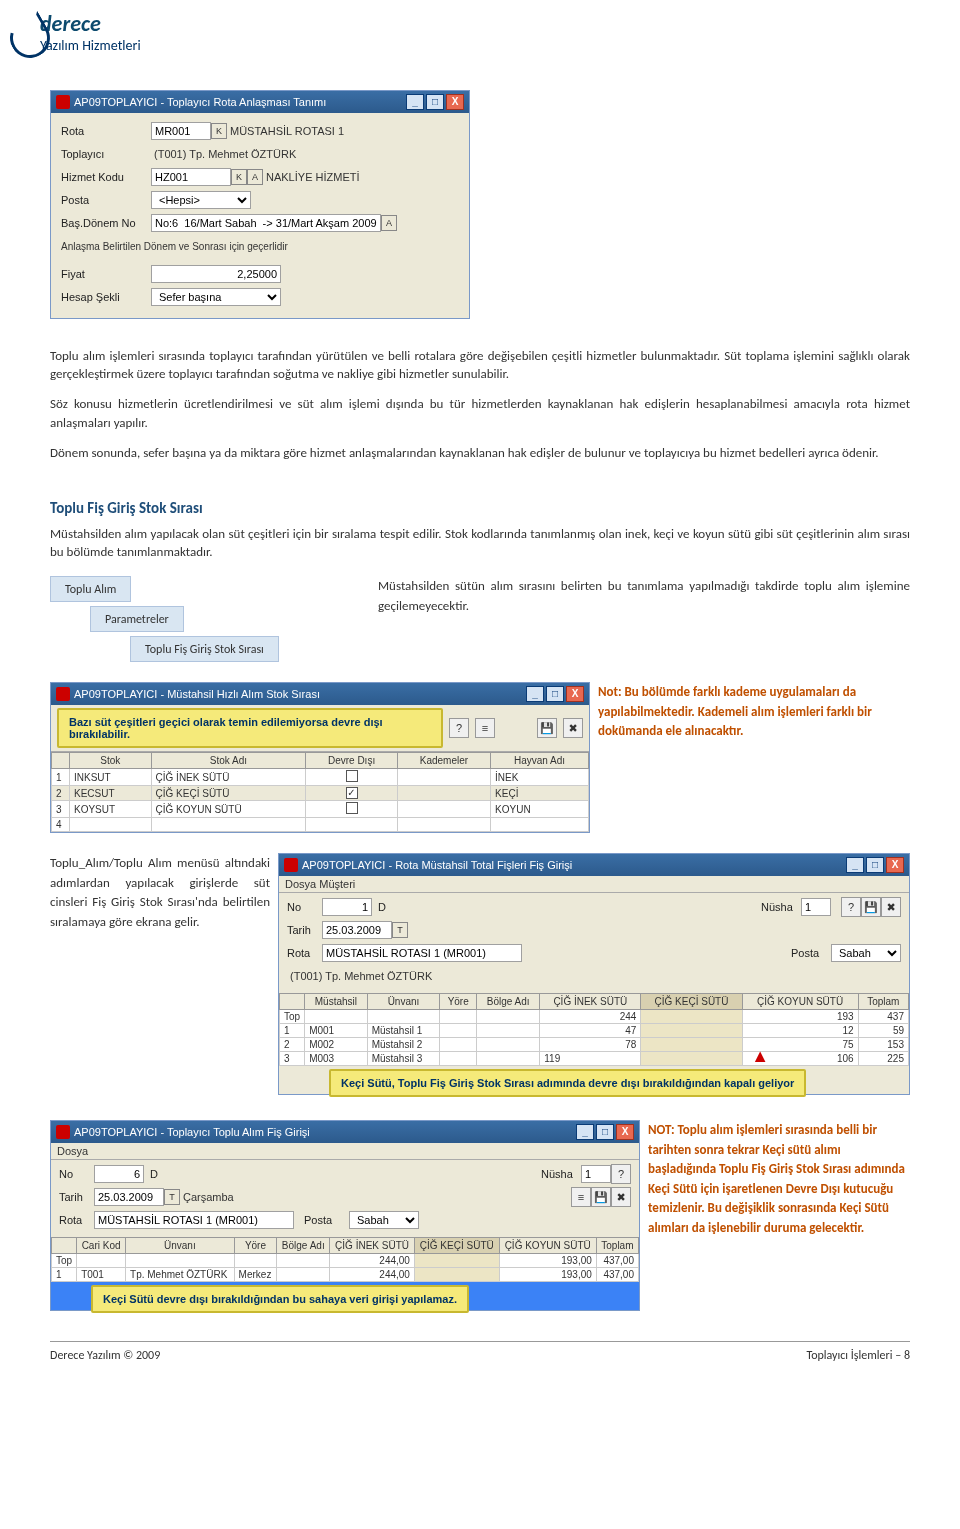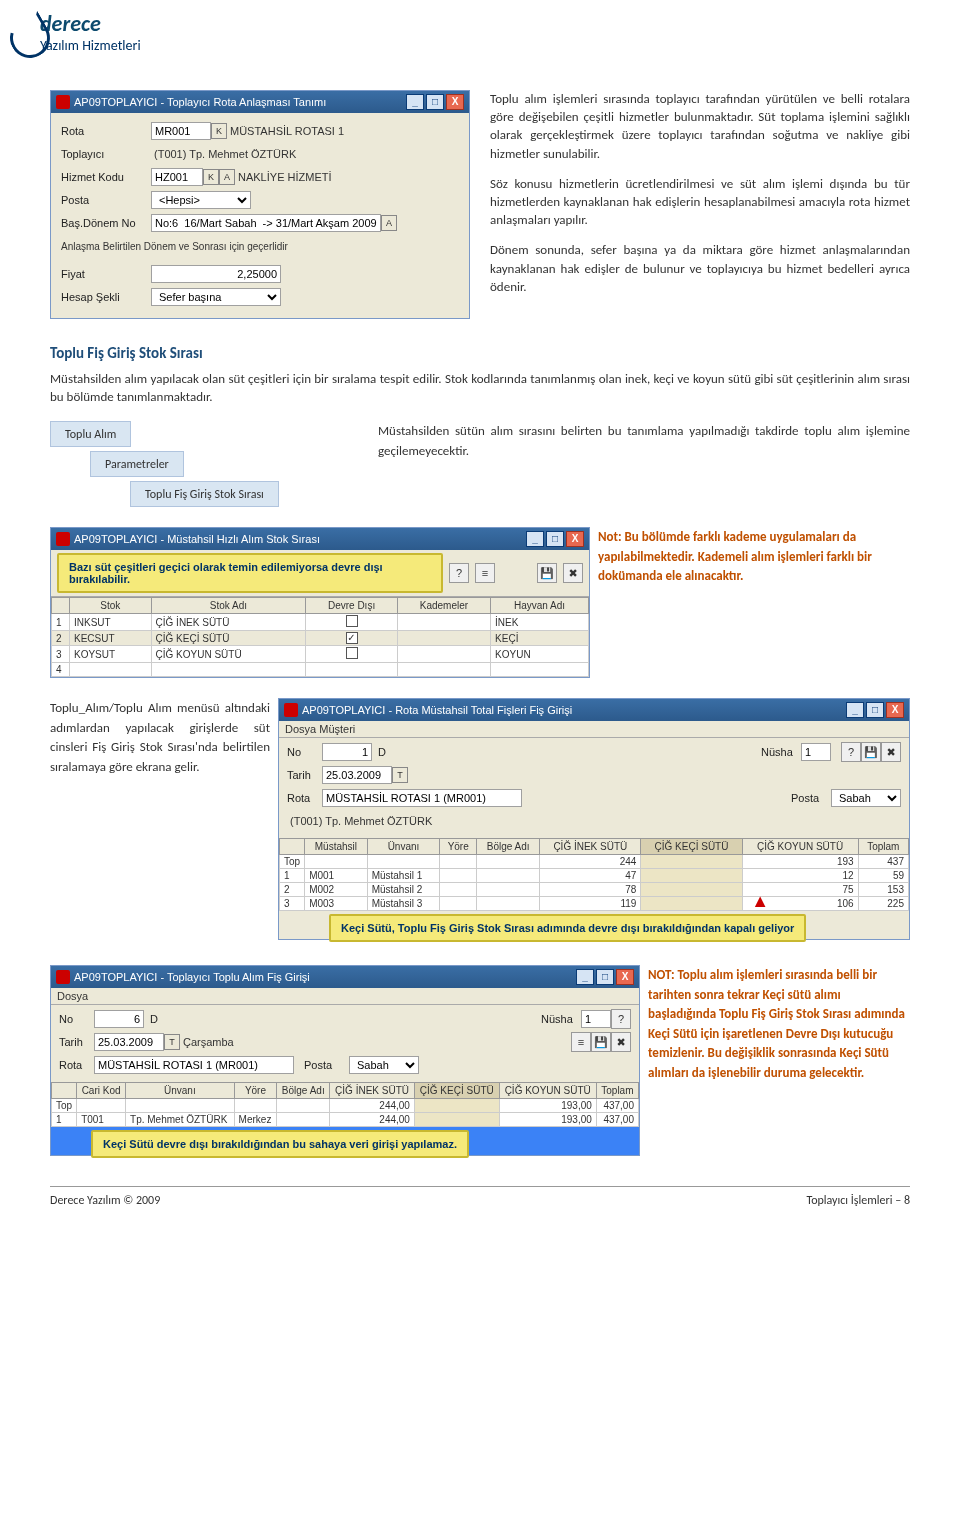--- a/index.html
+++ b/index.html
@@ -1,21 +1,21 @@
 <!DOCTYPE html>
 <html><head>
 <meta charset="utf-8">
 <style>
 * { box-sizing: border-box; margin: 0; padding: 0; }
 body { font-family: Calibri, Arial, sans-serif; font-size: 13px; color: #333; background: #fff; width: 960px; padding: 10px 50px 20px; position: relative; }
 .logo { position: absolute; top: 10px; left: 40px; }
 .logo-text { font-size: 22px; font-weight: bold; color: #0c4a6e; font-style: italic; }
 .logo-sub { font-size: 14px; color: #003366; }
 .logo-swirl { display: inline-block; width: 40px; height: 40px; border: 3px solid #003366; border-radius: 50% 0 50% 50%; transform: rotate(-30deg); position: absolute; left: -30px; top: 8px; border-top-color: transparent; }
-.top-section { display: flex; gap: 20px; margin-top: 80px; }
+.top-section { display: flex; gap: 28px; margin-top: 80px; flex-direction: column; }
 .win { border: 1px solid #7a99c8; background: #ece9d8; font-family: Tahoma, sans-serif; font-size: 11px; }
 .titlebar { background: linear-gradient(#3a6ea5,#2c5a8c); color: #fff; padding: 3px 5px; display: flex; align-items: center; }
 .titlebar .tb-left { flex: 1; display: flex; align-items: center; gap: 4px; }
 .tb-icon { display: inline-block; width: 14px; height: 14px; background: #c00; border-radius: 2px; }
 .tb-btns { display: flex; gap: 2px; }
 .tb-btn { width: 18px; height: 16px; background: #d6e4f4; border: 1px solid #0a3b76; font-size: 10px; text-align: center; line-height: 14px; color: #0a3b76; font-weight: bold; }
 .tb-close { background: #e86850; color: #fff; border-color: #a03020; }
 .form-body { padding: 8px 10px; }
 .form-row { display: flex; align-items: center; margin-bottom: 3px; min-height: 20px; }
 .form-row label { width: 90px; color: #222; }
@@ -71,21 +71,21 @@
         <input class="inp" style="width: 60px;" value="MR001">
         <span class="btn-small">K</span>
         <span class="readonly">MÜSTAHSİL ROTASI 1</span>
       </div>
       <div class="form-row">
         <label>Toplayıcı</label>
         <span class="readonly">(T001) Tp. Mehmet ÖZTÜRK</span>
       </div>
       <div class="form-row">
         <label>Hizmet Kodu</label>
-        <input class="inp" style="width: 52px;" value="HZ001">
+        <input class="inp" style="width: 80px;" value="HZ001">
         <span class="btn-small">K</span>
         <span class="btn-small">A</span>
         <span class="readonly">NAKLİYE HİZMETİ</span>
       </div>
       <div class="form-row">
         <label>Posta</label>
         <select class="inp" style="width:100px">
           <option>&lt;Hepsi&gt;</option>
         </select>
       </div>
@@ -291,21 +291,21 @@
               <td style="background:#ece5c5"></td>
               <td style="text-align:right">75</td>
               <td style="text-align:right">153</td>
             </tr>
         <tr>
               <td>3</td>
               <td>M003</td>
               <td>Müstahsil 3</td>
               <td></td>
               <td></td>
-              <td style="text-align:right">119</td>
+              <td style="">119</td>
               <td style="background:#ece5c5"></td>
               <td style="text-align:right">106</td>
               <td style="text-align:right">225</td>
             </tr>
       </tbody>
         </table>
       <div style="position:relative;height:28px;background:#ece9d8">
         <div class="callout" style="left:50px;top:3px;font-weight:bold;color:#003366">Keçi Sütü, Toplu Fiş Giriş Stok Sırası adımında devre dışı bırakıldığından kapalı geliyor</div>
         <div style="position:absolute;right:140px;top:-20px;color:#c00;font-size:18px">▲</div>
       </div>

